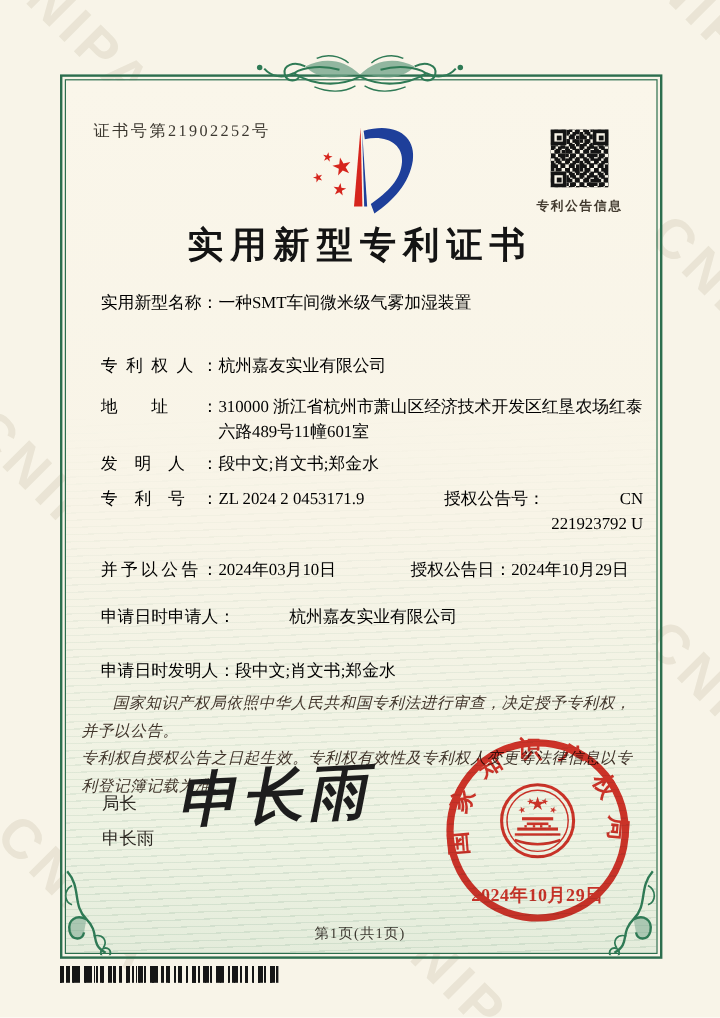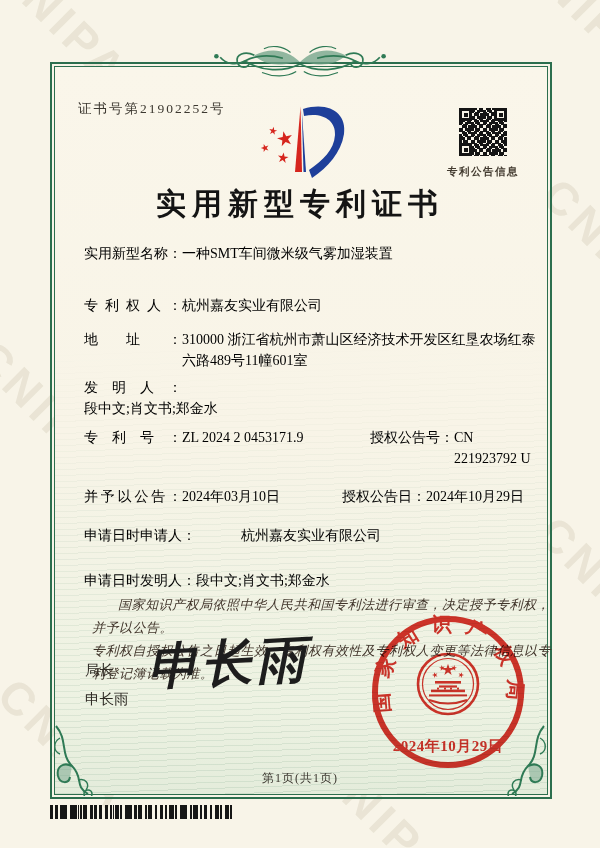--- a/index.html
+++ b/index.html
@@ -60,27 +60,27 @@
     font-size:30px; font-weight:bold; letter-spacing:6px; color:#141414;
   }
   
   .fields{position:absolute; left:84px; top:243px; width:452px; font-size:14px; color:#000000;}
   .row{display:flex; align-items:flex-start; line-height:21px;}
   .lab{display:inline-block; width:98px; text-align:justify; text-align-last:justify; flex:none; white-space:nowrap;}
   .lab-wide{display:inline-block; flex:none; white-space:nowrap;}
   .val{flex:1;}
   .pairs{display:flex;}
   .pair-left{width:258px; flex:none; display:flex;}
-  .pair-right{display:flex;}
+  .pair-right{display:flex;text-align:right;}
   .r1{margin-bottom:31px;} .r2{margin-bottom:13px;justify-content:center;} .r3{margin-bottom:6px;}
-  .r4{margin-bottom:8px;flex-direction:column;} .r5{margin-bottom:17px;gap:28px;} .r6{margin-bottom:18px;} .r7{margin-bottom:24px;gap:45px;}
+  .r4{margin-bottom:8px;} .r5{margin-bottom:17px;gap:28px;} .r6{margin-bottom:18px;} .r7{margin-bottom:24px;gap:45px;}
   
   .legal{
-    position:absolute; left:68px; top:593px; width:466px;
-    font-size:13px; line-height:23px; font-style:italic; letter-spacing:0.5px; color:#40342a;margin-left:24px;
+    position:absolute; left:68px; top:574px; width:466px;
+    font-size:13px; line-height:23px; font-style:italic; letter-spacing:0.5px; color:#40342a;
   }
   .legal .l1{text-indent:2em;}
   
   .sig-labels{position:absolute; left:85px; top:656px; font-size:14.5px; line-height:29px; color:#2e2a24;}
   .autograph{
     position:absolute; left:148px; top:630px; width:170px; height:80px;
     font-size:50px; font-style:italic; font-weight:bold; color:#1d1d1d;
     transform:rotate(-3deg); letter-spacing:4px; white-space:nowrap;
   }
   

